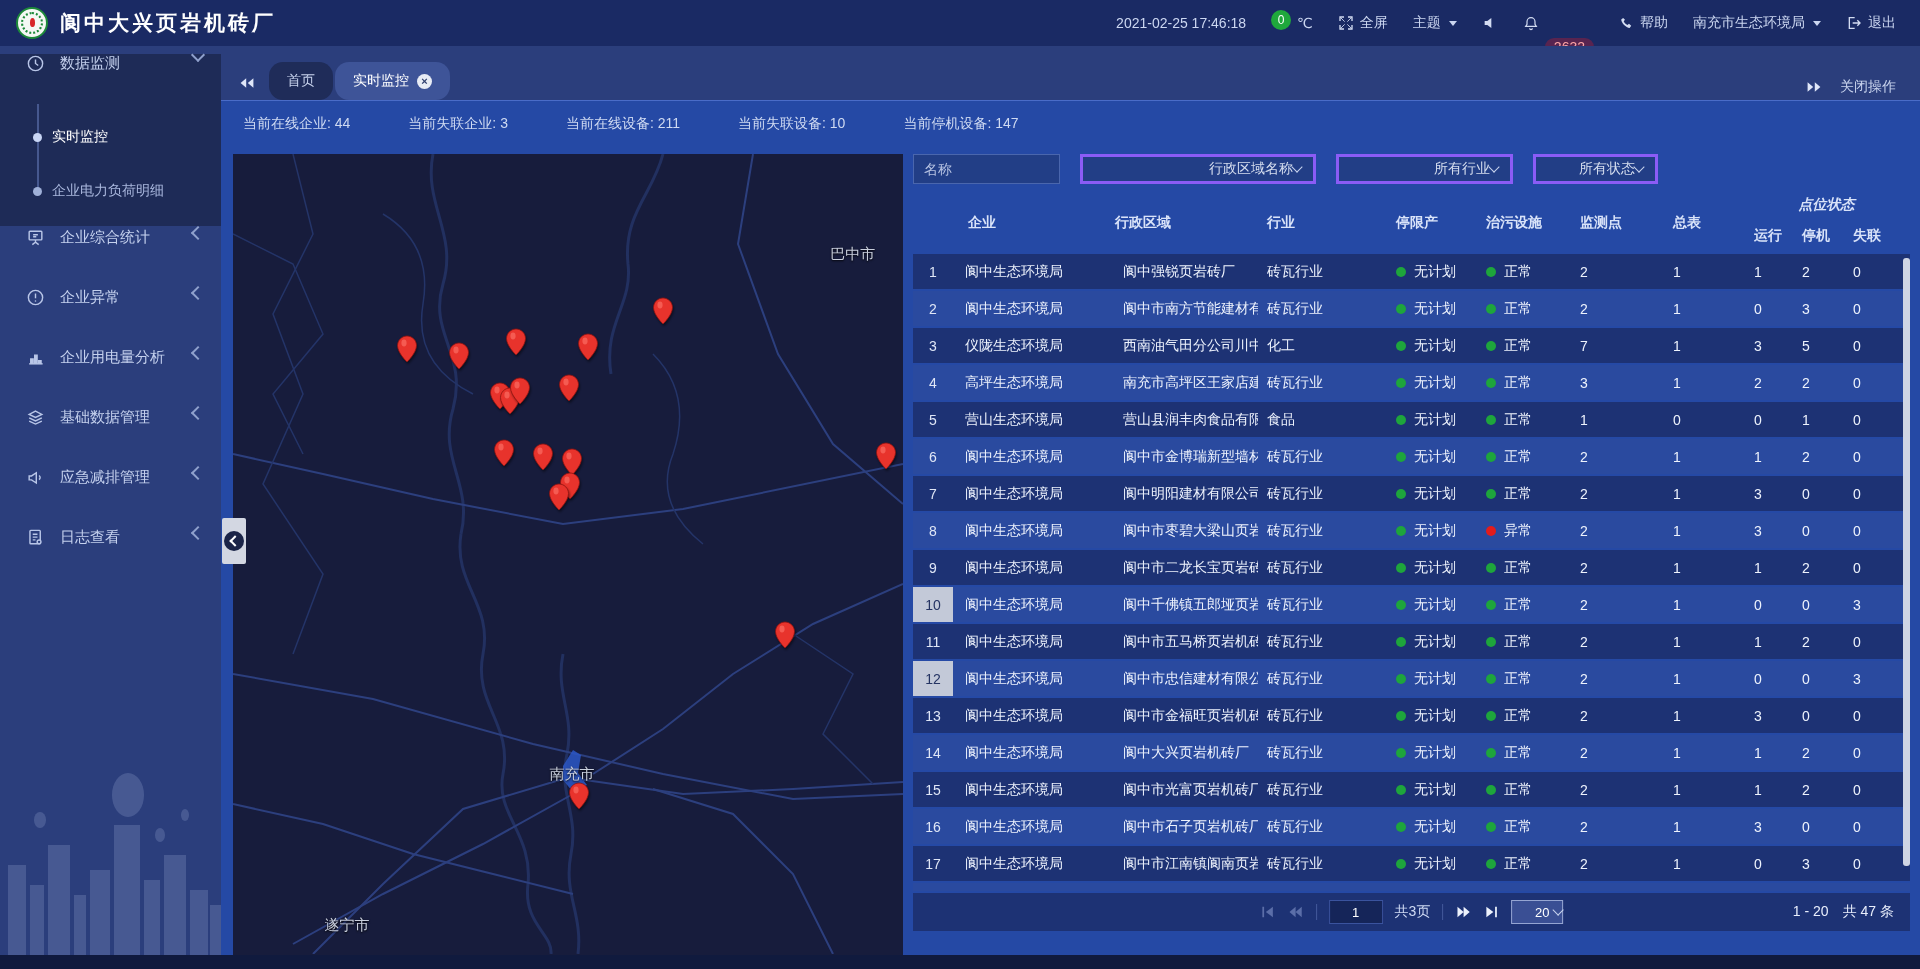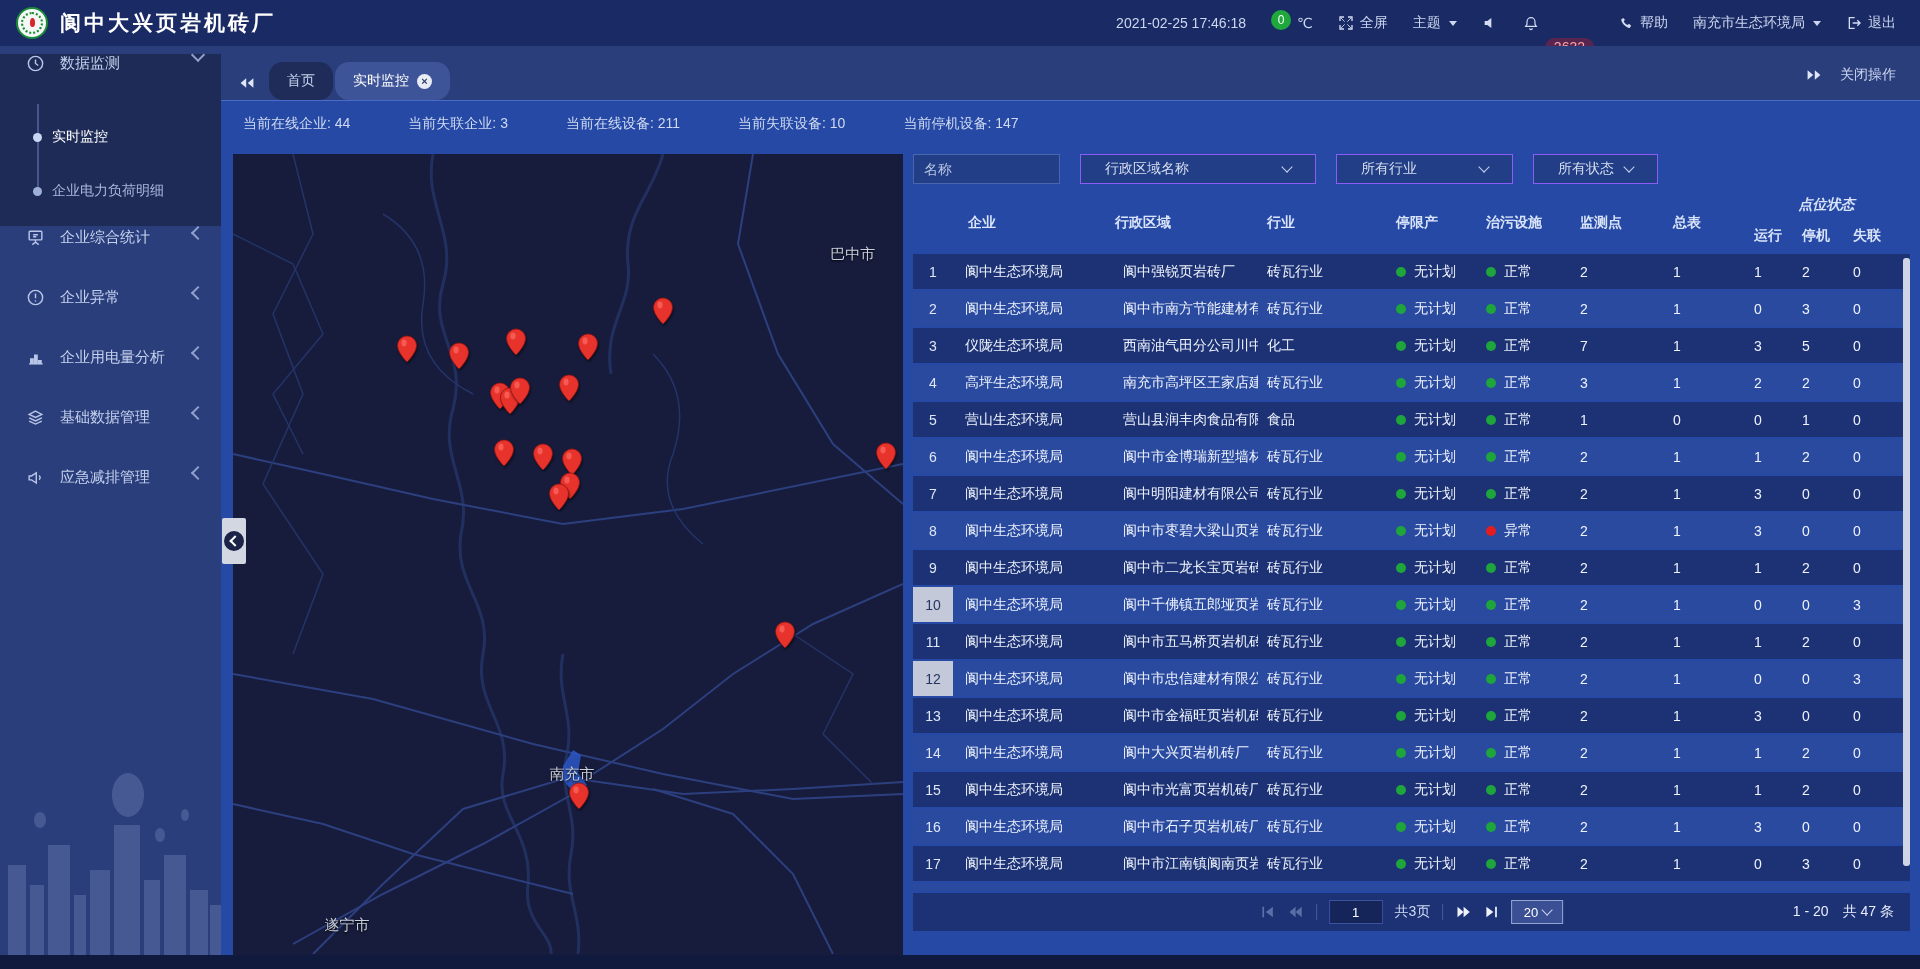--- a/index.html
+++ b/index.html
@@ -43,42 +43,42 @@
 
   .content-col{flex:1;display:flex;flex-direction:column;min-width:0;}
 
   
   .tabbar{height:54px;background:#2b3e7c;display:flex;align-items:flex-end;padding:0 24px 0 18px;position:relative;}
   .tab-scroll{color:#dfe6f8;margin:0 14px 10px 0;display:flex;}
   .tab-list{display:flex;gap:2px;}
   .tab{height:38px;display:flex;align-items:center;gap:8px;padding:0 18px;background:#1f2c59;color:#c9d4ee;font-size:14px;cursor:pointer;border-radius:14px;}
   .tab.active{background:#3e5498;color:#ffffff;}
   .tclose{width:15px;height:15px;border-radius:50%;background:#e8ecf5;color:#30406f;font-size:11px;line-height:15px;text-align:center;font-weight:bold;}
-  .tab-right{margin-left:auto;display:flex;align-items:center;gap:18px;margin-bottom:16px;color:#c9d4ee;font-size:14px;}
+  .tab-right{margin-left:auto;display:flex;align-items:center;gap:18px;margin-bottom:4px;color:#c9d4ee;font-size:14px;}
 
   
   .statsbar{height:45px;background:#2549a5;border-top:1px solid #4a6cc8;display:flex;align-items:center;gap:58px;padding-left:22px;color:#cfdaf2;font-size:14px;}
 
   
   .content{flex:1;display:flex;gap:10px;padding:8px 10px 0 12px;position:relative;min-height:0;}
   .collapse-btn{position:absolute;left:1px;top:372px;width:24px;height:46px;background:#d3d7e2;border-radius:2px;display:flex;align-items:center;justify-content:center;z-index:6;cursor:pointer;}
   .collapse-btn .circ{width:20px;height:20px;border-radius:50%;background:#1b2448;display:flex;align-items:center;justify-content:center;}
   .collapse-btn .circ i{display:block;width:6px;height:6px;border-left:2px solid #fff;border-bottom:2px solid #fff;transform:rotate(45deg);margin-left:2px;}
 
   .map{width:670px;flex:none;background:#171c3c;position:relative;overflow:hidden;}
   .map svg.roads{position:absolute;inset:0;}
   .city{position:absolute;transform:translate(-50%,-50%);color:#c9cfdd;font-size:15px;text-shadow:0 1px 2px #000;white-space:nowrap;}
   .pin{position:absolute;transform:translate(-50%,-100%);width:21px;height:28px;filter:drop-shadow(1px 2px 1px rgba(0,0,0,.45));cursor:pointer;}
 
   
   .right-panel{flex:1;display:flex;flex-direction:column;min-width:0;padding-bottom:24px;position:relative;}
   .filters{display:flex;gap:20px;height:30px;margin-bottom:8px;flex:none;}
   .fname{width:147px;background:#223e86;border:1px solid #4a66ad;color:#e6ecfa;padding:0 10px;font-size:14px;box-sizing:border-box;}
   .fname::placeholder{color:#b6c2e2;}
-  .fselect{display:flex;align-items:center;justify-content:space-between;padding:0 24px;background:#223e86;border:1px solid #8b5cf6;color:#d6deef;font-size:14px;box-sizing:border-box;cursor:pointer;}
+  .fselect{display:flex;align-items:center;justify-content:flex-end;padding:0 12px;background:#223e86;border:3px solid #8b5cf6;color:#d6deef;font-size:14px;box-sizing:border-box;cursor:pointer;}
   .f-region{width:236px;} .f-industry{width:177px;} .f-status{width:125px;}
   .fchev{width:7px;height:7px;border-right:1.6px solid #c9d4ee;border-bottom:1.6px solid #c9d4ee;transform:rotate(45deg);margin-top:-4px;}
 
   .table-wrap{flex:1;min-height:0;position:relative;display:flex;flex-direction:column;overflow:hidden;}
   .thead{height:62px;flex:none;display:flex;color:#d9e3f9;font-size:14px;font-weight:bold;}
   .th{display:flex;align-items:center;box-sizing:border-box;}
   .c0{width:40px;justify-content:center;flex:none;}
   .c1{width:155px;padding-left:12px;flex:none;}
   .c2{width:150px;padding-left:15px;flex:none;}
   .c3{width:125px;padding-left:9px;flex:none;}
@@ -103,21 +103,21 @@
   .dot.g{background:#1ea53c;} .dot.r{background:#e31c1c;}
   .vscroll{position:absolute;right:0;top:66px;width:7px;height:608px;background:#cfd5e4;border-radius:3px;}
 
   .pager{height:38px;flex:none;background:#1d3274;position:relative;display:flex;align-items:center;margin-top:2px;}
   .pg-center{position:absolute;left:50%;transform:translateX(-50%);display:flex;align-items:center;gap:12px;}
   .pg-ico{display:flex;align-items:center;cursor:pointer;}
   .pg-ico.disabled{color:#5b6ea8;} .pg-ico.enabled{color:#ecf1fc;}
   .pg-sep{width:1px;height:16px;background:#44599c;}
   .pg-input{width:54px;height:24px;background:#152559;border:1px solid #3a539e;color:#fff;text-align:center;font-size:13px;box-sizing:border-box;}
   .pg-pages{color:#cfdaf4;font-size:14px;}
-  .pg-size{width:52px;height:24px;background:#3a4f94;border:1px solid #95a5d2;color:#fff;display:flex;align-items:center;justify-content:center;gap:5px;font-size:13px;cursor:pointer;box-sizing:border-box;}
+  .pg-size{width:52px;height:24px;background:#3a4f94;border:1px solid #95a5d2;color:#fff;display:flex;align-items:center;justify-content:flex-end;gap:5px;font-size:13px;cursor:pointer;box-sizing:border-box;}
   .pg-range{position:absolute;right:16px;display:flex;gap:14px;color:#e8eefc;font-size:14px;}
 
   .bottom-strip{height:14px;background:#101a3e;}
 </style>
 </head>
 <body>
 
 <div class="app">
 
   <div class="header">
@@ -269,20 +269,33 @@
               <span class="gicon">
                 <svg width="19" height="19" viewBox="0 0 24 24" fill="none" stroke="currentColor" stroke-width="1.8">
                   <path d="M4 10v5h3l6 4V6l-6 4H4z"></path>
                   <path d="M16.5 9.5c1.8 1.4 1.8 3.8 0 5.2"></path>
                 </svg>
               </span>
               <span class="glabel">应急减排管理</span>
               <span class="chev left"></span>
             </div>
           </div>
+          <div class="sgroup collapsed">
+            <div class="ghead">
+              <span class="gicon">
+                <svg width="19" height="19" viewBox="0 0 24 24" fill="none" stroke="currentColor" stroke-width="1.8">
+                  <rect x="5" y="3" width="13" height="17" rx="1"></rect>
+                  <path d="M8.5 8h6M8.5 11.5h6M8.5 15h3.5"></path>
+                  <circle cx="16.5" cy="17.5" r="2.4" fill="#2b3e7c"></circle>
+                </svg>
+              </span>
+              <span class="glabel">日志查看</span>
+              <span class="chev left"></span>
+            </div>
+          </div>
         </div>
       <svg class="skyline" viewBox="0 0 221 215">
         <g fill="#cfe0ff">
           <rect x="8" y="125" width="18" height="90"></rect>
             <rect x="30" y="145" width="14" height="70"></rect>
           <rect x="48" y="105" width="22" height="110"></rect>
             <rect x="74" y="155" width="12" height="60"></rect>
           <rect x="90" y="130" width="20" height="85"></rect>
             <rect x="114" y="85" width="26" height="130"></rect>
           <rect x="144" y="140" width="16" height="75"></rect>

